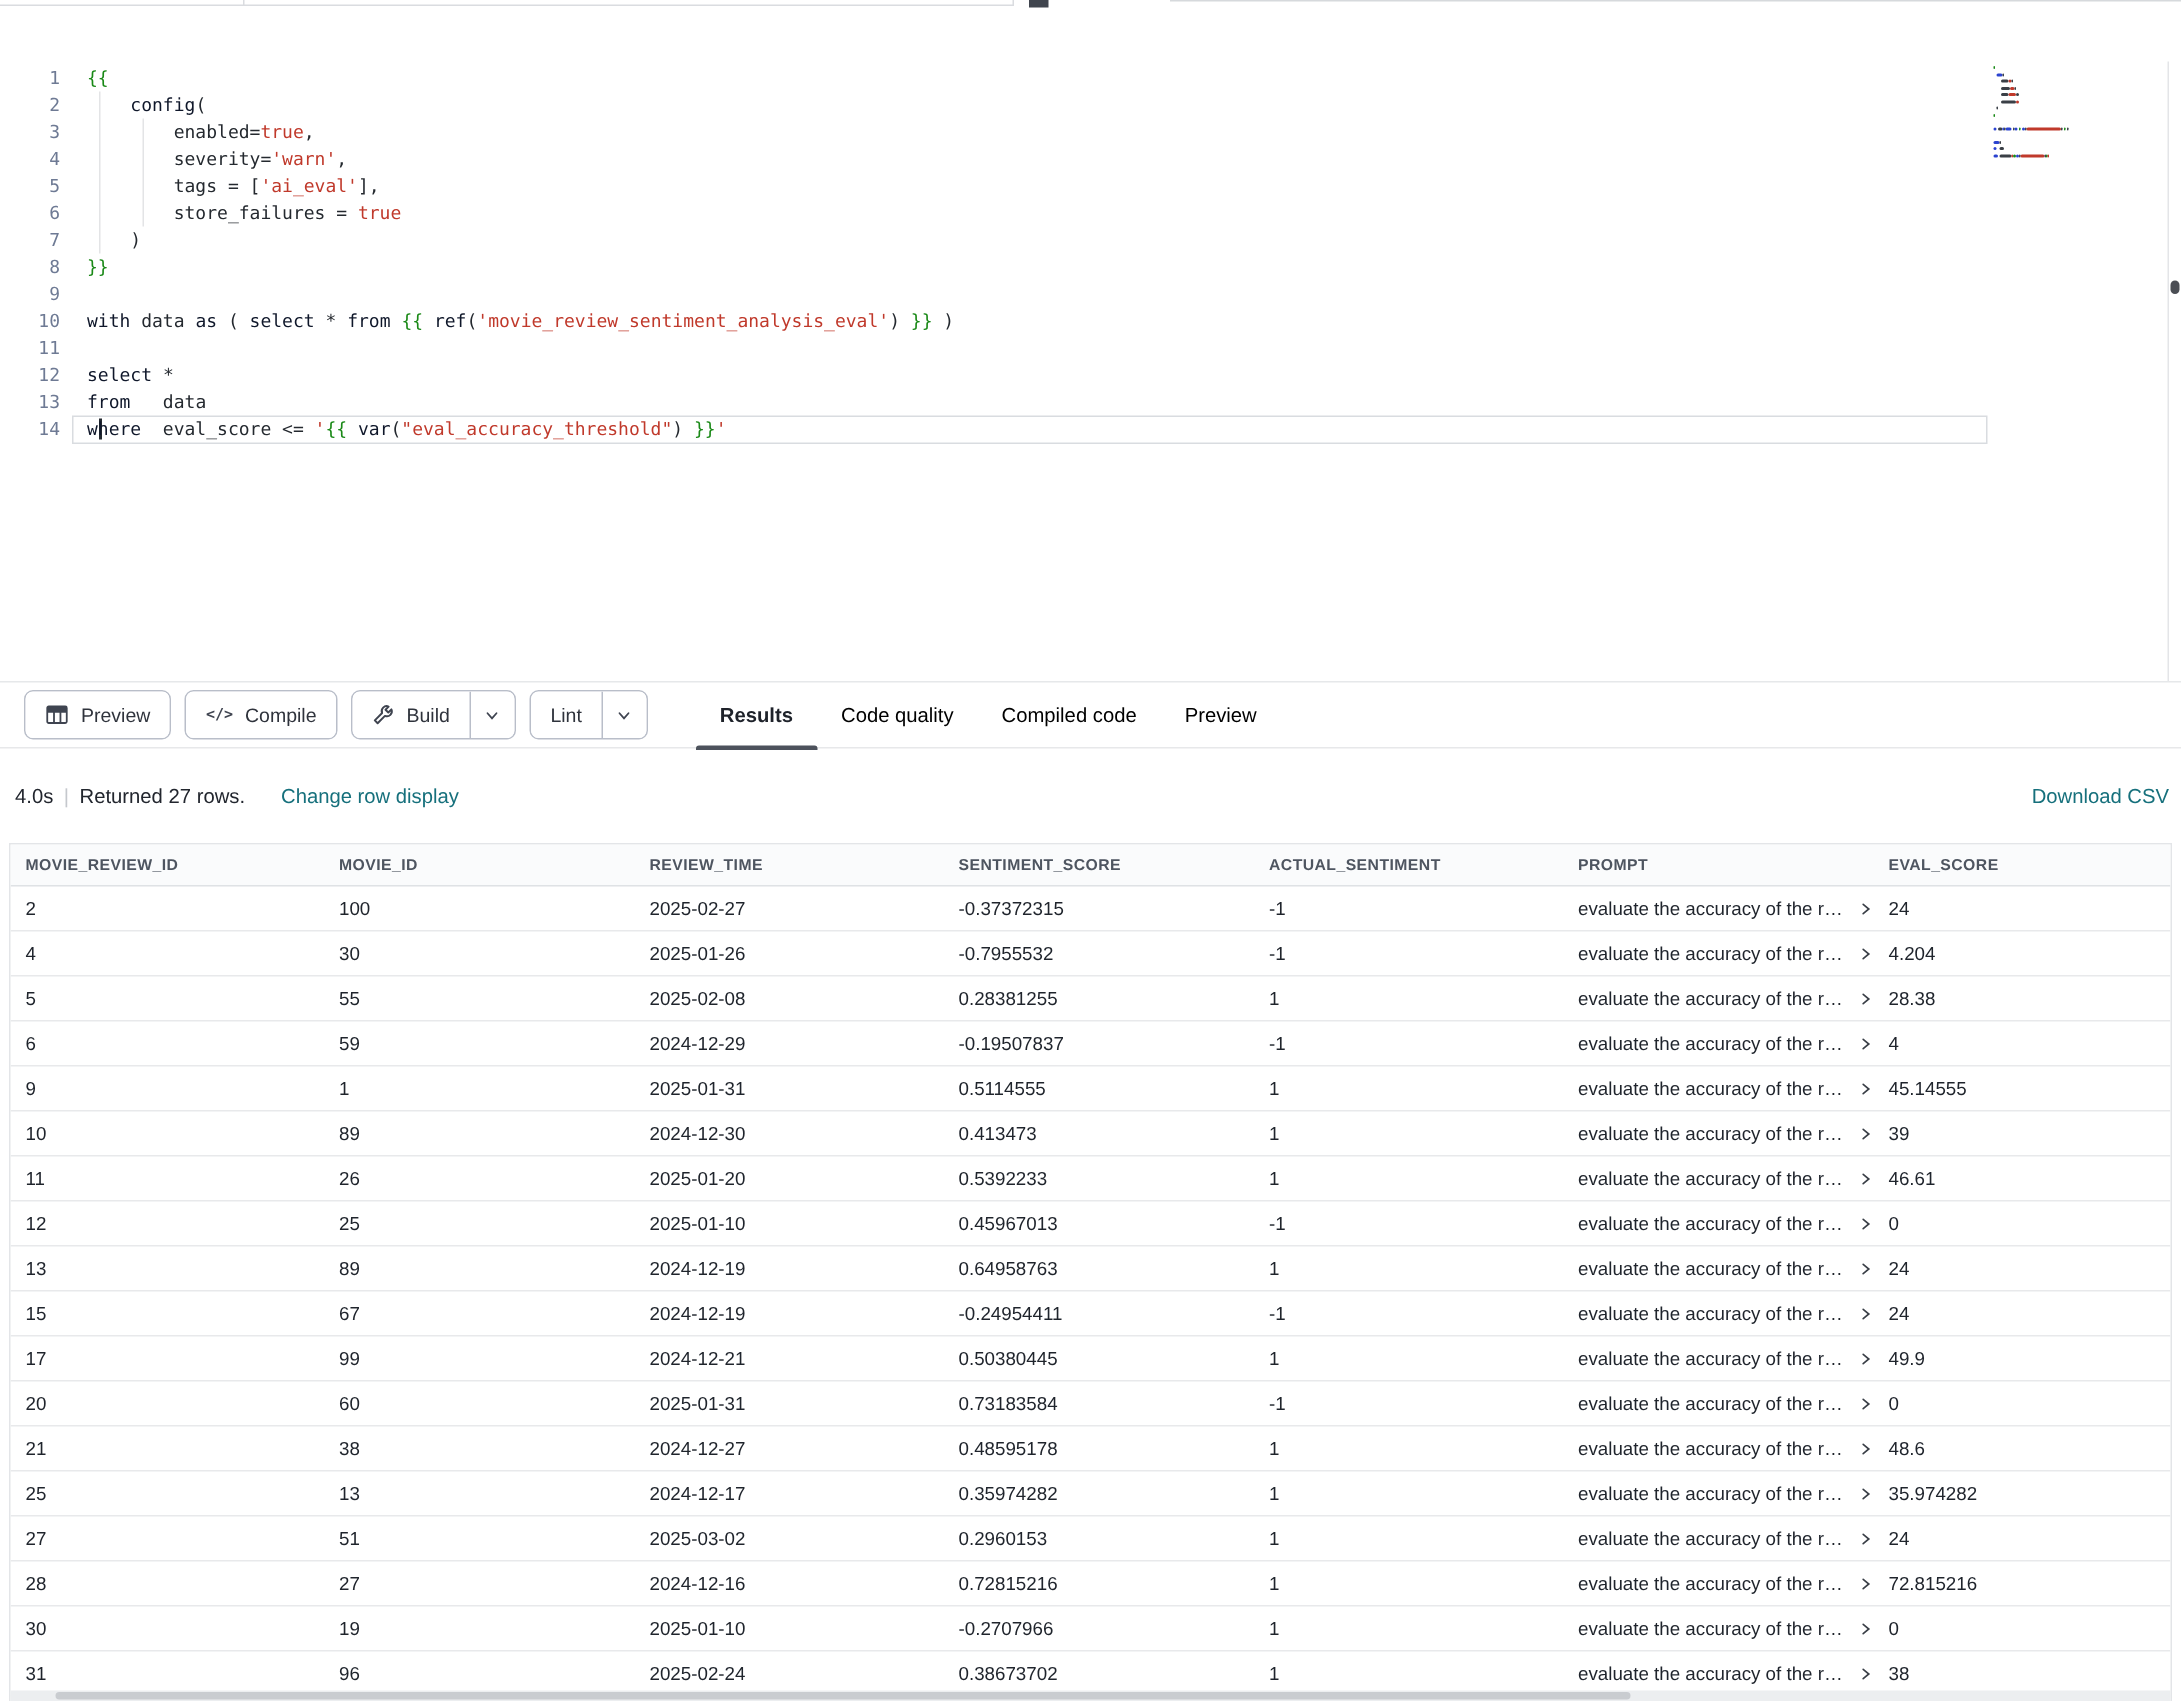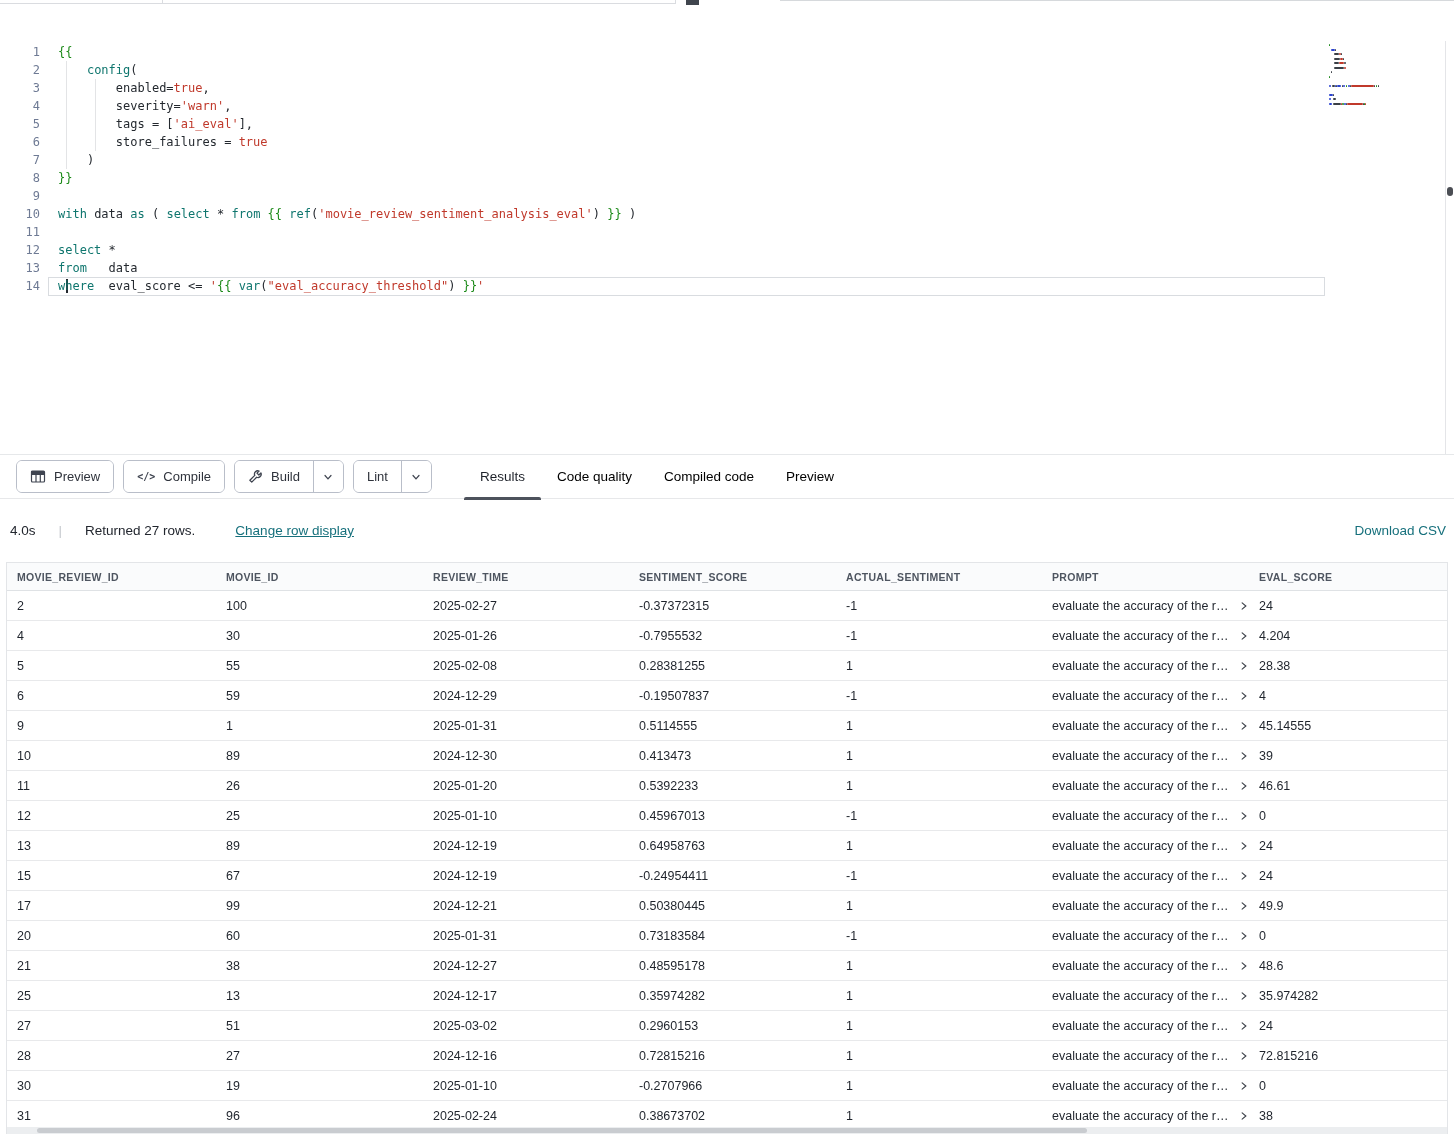--- a/index.html
+++ b/index.html
@@ -26,21 +26,21 @@
   .save-btn svg { display:block; }
 
   
   .editor { position:absolute; top:41px; left:0; width:1454px; height:414px;
     background:#fff; border-bottom:1px solid #e6e8ea;
     font-family:"DejaVu Sans Mono", monospace; font-size:12px; }
   .code-lines { position:absolute; top:2px; left:0; right:20px; }
   .code-line { display:flex; height:18px; line-height:18px; white-space:pre; }
   .gutter { width:40px; text-align:right; color:#6e7a94; flex:0 0 40px; }
   .code-text { padding-left:18px; color:#24292f; }
-  .tk-kw { color:#0f766e; }
+  .tk-kw { color:#0f172a; }
   .tk-str { color:#c0392b; }
   .tk-jinja { color:#1a8917; }
   .tk-pl { color:#24292f; }
   .indent-guide { position:absolute; width:1px; background:#e3e4e6; }
   .active-line-box { position:absolute; left:48px; top:236px; width:1277px; height:19px;
     border:1px solid #d9dce0; }
   .caret { position:absolute; left:66px; top:238px; width:1.5px; height:14px; background:#24292f; }
   .minimap { position:absolute; top:2px; right:10px; width:115px; }
   .mm-row { height:4.5px; display:flex; align-items:center; }
   .mm-bar { height:2px; border-radius:1px; }
@@ -57,30 +57,30 @@
   .tbtn-main { display:flex; align-items:center; gap:8px; padding:0 13px;
     font-size:13px; color:#2f333c; font-weight:500; cursor:pointer; background:#fff; border:none;
     font-family:inherit;justify-content:space-between; }
   .tbtn-chev { display:flex; align-items:center; justify-content:center; width:30px;
     border:none; border-left:1px solid #b9bec9; background:#fff; cursor:pointer; }
   .code-glyph { font-family:"DejaVu Sans Mono", monospace; font-size:10px; font-weight:bold; color:#3f4450; }
 
   .tabs { display:flex; margin-left:32px; height:44px; }
   .tab { display:flex; align-items:center; padding:0 16px; font-size:13.5px; color:#000000;
     position:relative; cursor:pointer; }
-  .tab.active { font-weight:400; color:#1e222a; }
+  .tab.active { font-weight:700; color:#1e222a; }
   .tab.active::after { content:""; position:absolute; left:0; right:0; bottom:-1px; height:3px;
     background:#4d525c; border-radius:2px 2px 0 0; }
 
   
   .status-row { position:absolute; top:499px; left:0; width:1454px; height:63px;
-    display:flex; align-items:center; padding:0 8px 0 10px; font-size:13.5px;gap:16px; }
+    display:flex; align-items:center; padding:0 8px 0 10px; font-size:13.5px; }
   .status-sep { color:#c5c8cd; margin:0 7px; }
   .link { color:#16707c; cursor:pointer; text-decoration:none; }
-  .change-link { margin-left:24px;text-decoration:underline; }
+  .change-link { margin-left:24px; }
   .dl-link { margin-left:auto; }
 
   
   .rtable { position:absolute; top:562px; left:6px; width:1442px; height:572px;
     border:1px solid #e3e5e8; border-bottom:none; overflow:hidden; background:#fff; }
   .tgrid-row { display:grid; grid-template-columns:209px 207px 206px 207px 206px 207px 196px; }
   .thead { height:28px; background:#fafbfc; border-bottom:1px solid #dfe2e5; }
   .th { display:flex; align-items:center; padding-left:10px; font-size:10.5px; font-weight:bold;
     color:#4e5560; letter-spacing:0.3px; }
   .trow { height:30px; border-bottom:1px solid #e8e9eb; }

